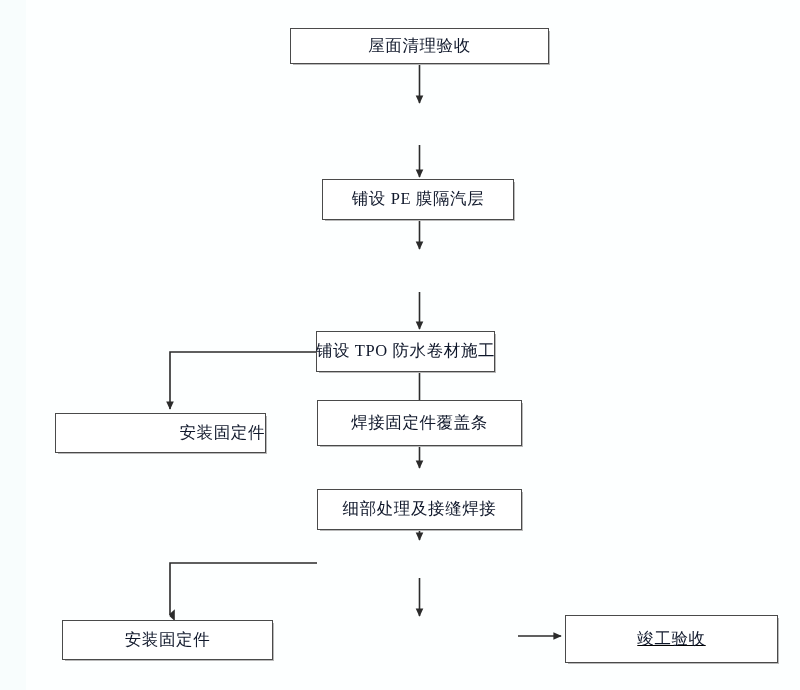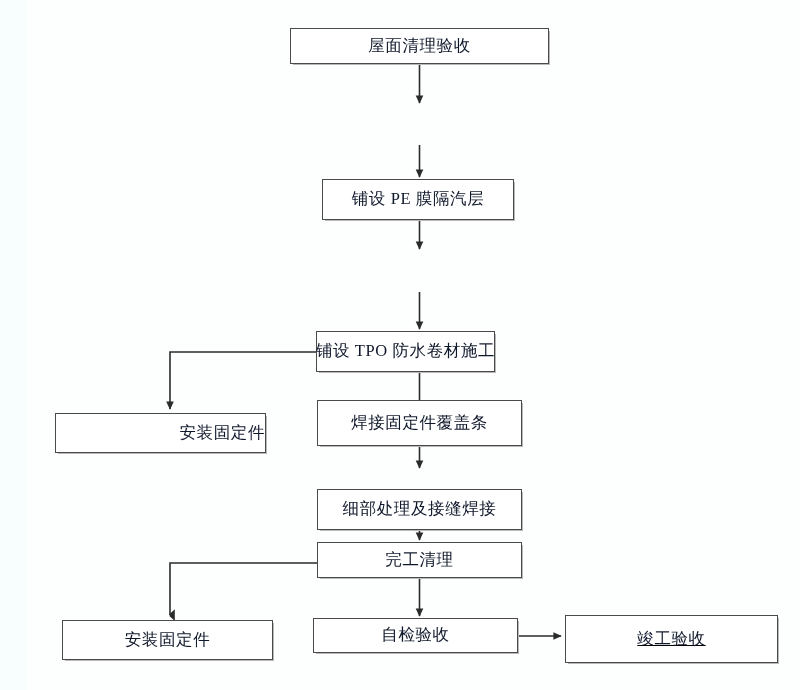--- a/index.html
+++ b/index.html
@@ -110,29 +110,23 @@
   </div>
 
   <div class="node" style="left:317px; top:400px; width:205px; height:46px;text-align:right;">
     <span class="node-label">焊接固定件覆盖条</span>
   </div>
 
   <div class="node" style="left:317px; top:470px; width:205px; height:41px;margin-top:19px;">
     <span class="node-label">细部处理及接缝焊接</span>
   </div>
 
-  <div class="node" style="left:317px; top:542px; width:205px; height:36px;">
-    <span class="node-label">完工清理</span>
-  </div>
 
   <div class="node" style="left:62px; top:620px; width:211px; height:40px;">
     <span class="node-label">安装固定件</span>
   </div>
 
-  <div class="node" style="left:313px; top:618px; width:205px; height:35px;">
-    <span class="node-label">自检验收</span>
-  </div>
 
   <div class="node" style="left:565px; top:615px; width:213px; height:48px;text-decoration:underline;">
     <span class="node-label">竣工验收</span>
   </div>
 
 </div>
 
 </body></html>

